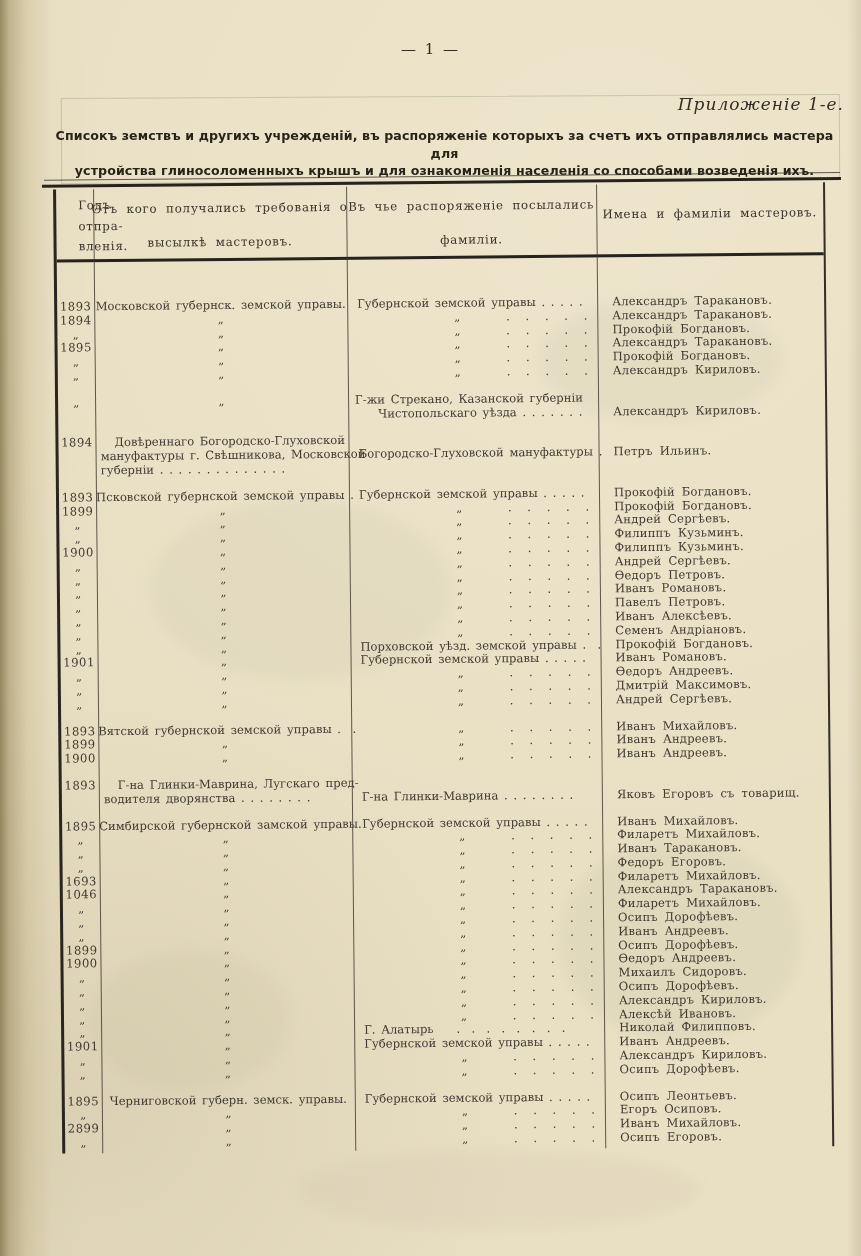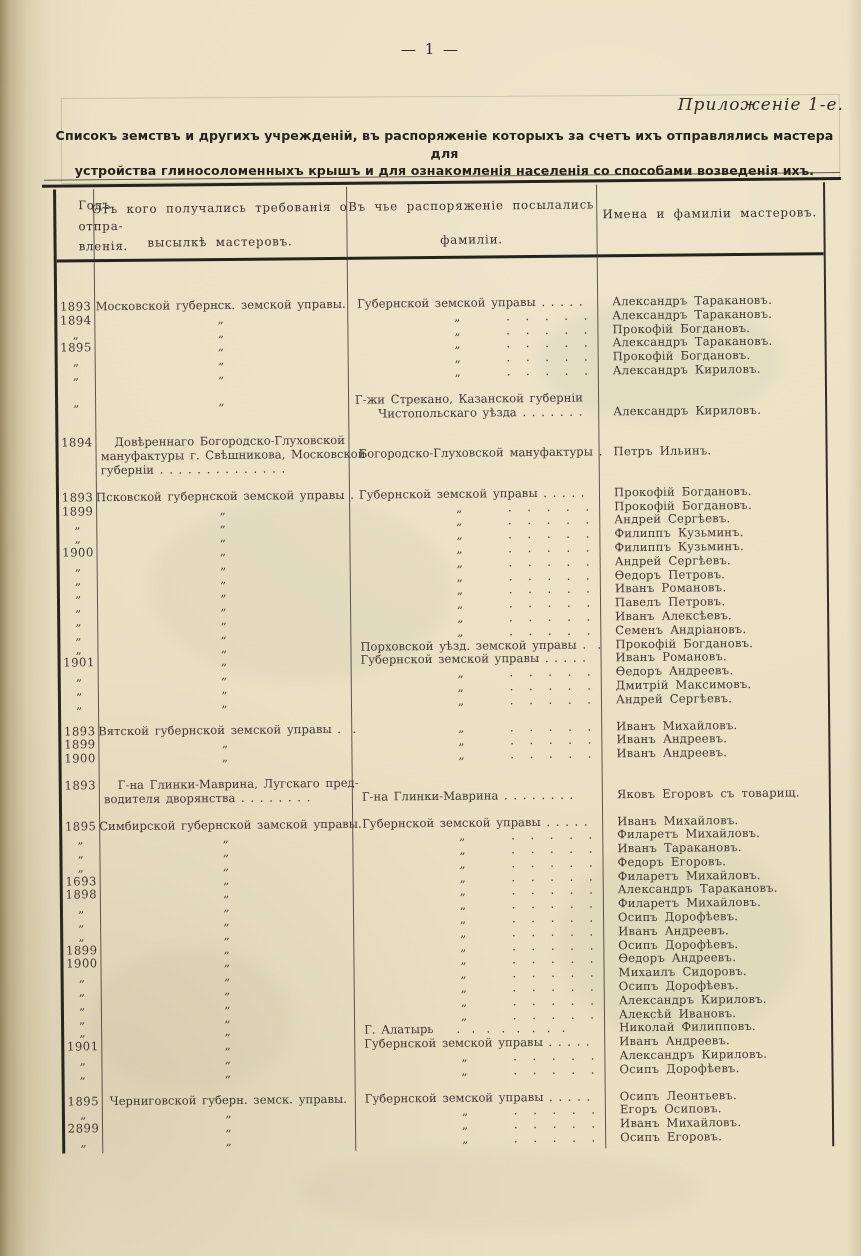--- a/index.html
+++ b/index.html
@@ -618,21 +618,21 @@
             </div>
             <div class="cell c-to" data-name="cell-to">
               <div class="line ditto" data-name="cell-line"><span class="q" data-name="ditto-mark">„</span><span class="dots" data-name="leader-dots">. . . . .</span></div>
             </div>
             <div class="cell c-names" data-name="cell-names">
               <div class="line" data-name="cell-line">Филаретъ Михайловъ.</div>
             </div>
           </div>
           <div class="row" data-name="table-row">
             <div class="cell c-year" data-name="cell-year">
-              <div class="line" data-name="cell-line">1898</div>
+              <div class="line" data-name="cell-line">1046</div>
             </div>
             <div class="cell c-from" data-name="cell-from">
               <div class="line ditto" data-name="cell-line"><span class="q" data-name="ditto-mark">„</span></div>
             </div>
             <div class="cell c-to" data-name="cell-to">
               <div class="line ditto" data-name="cell-line"><span class="q" data-name="ditto-mark">„</span><span class="dots" data-name="leader-dots">. . . . .</span></div>
             </div>
             <div class="cell c-names" data-name="cell-names">
               <div class="line" data-name="cell-line">Александръ Таракановъ.</div>
             </div>

